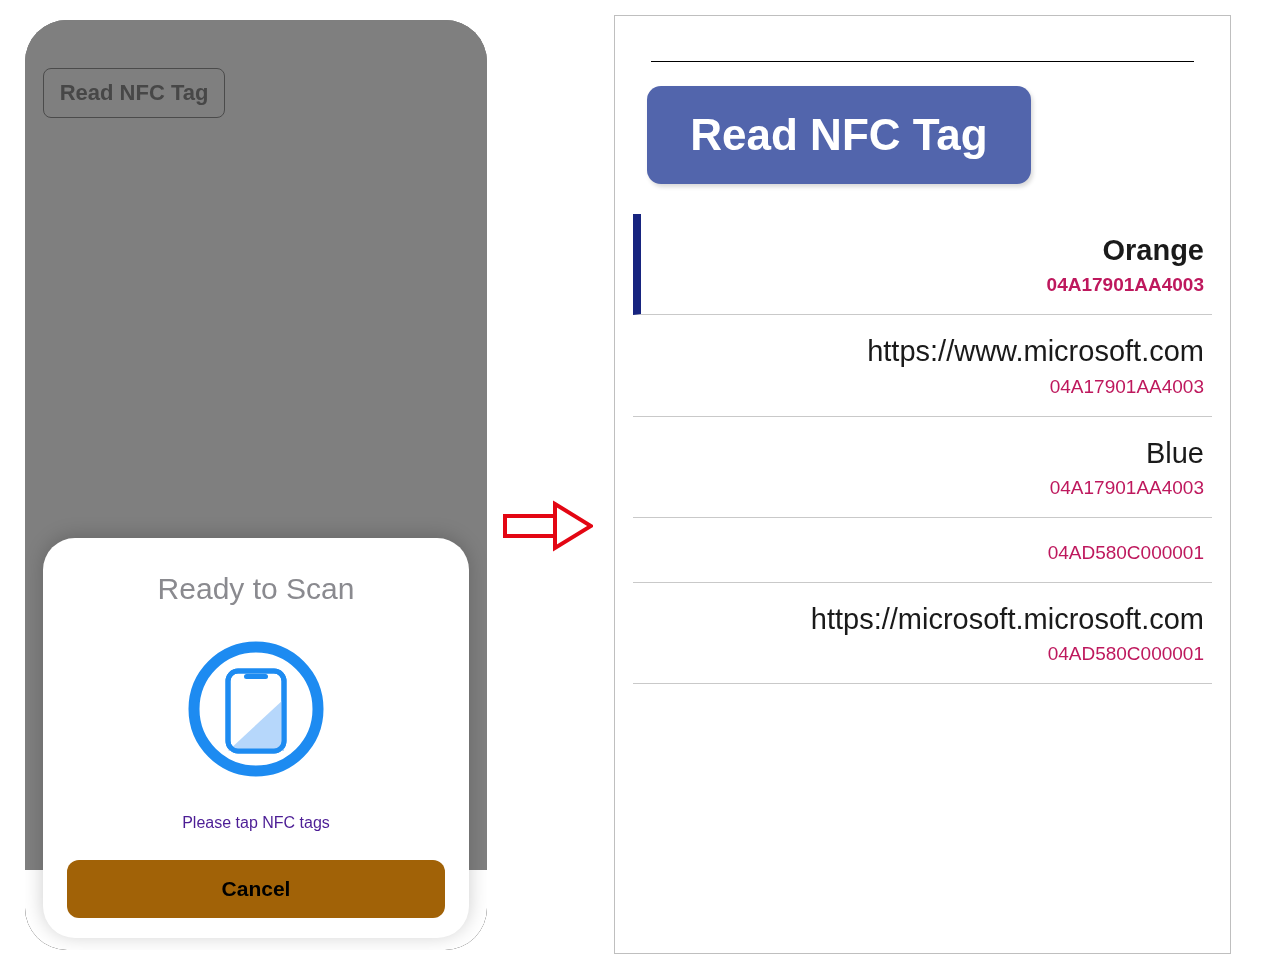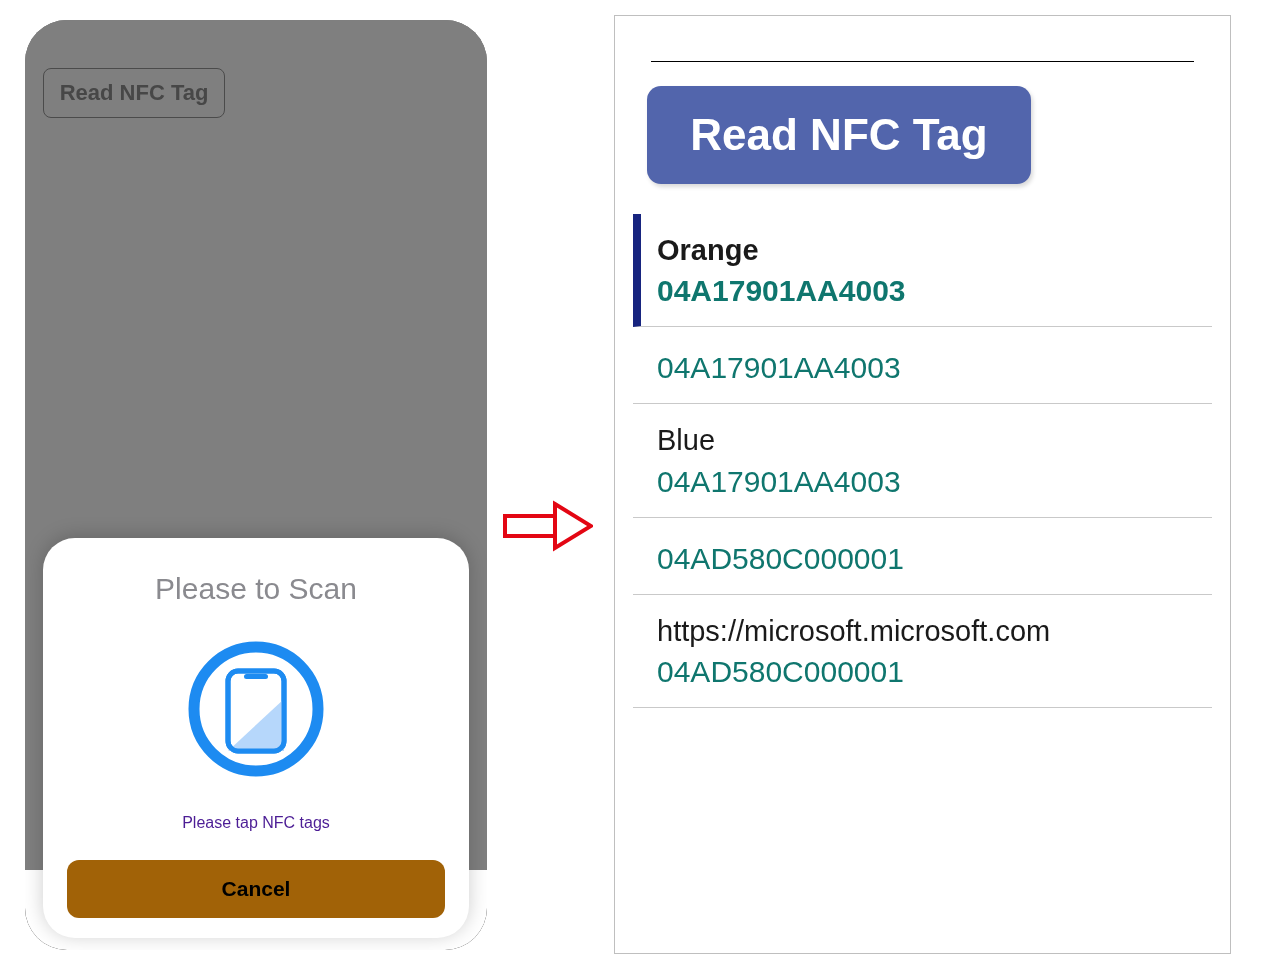--- a/index.html
+++ b/index.html
@@ -144,52 +144,53 @@
     justify-content: center;
     box-shadow: 2px 3px 4px rgba(0,0,0,0.15);
   }
 
   .list {
     margin-top: 30px;
   }
   .row {
     border-bottom: 1px solid #c9c9c9;
     padding: 18px 8px 18px 24px;
+    text-align: right;
   }
   .row.selected {
     border-left: 8px solid #17247f;
     padding-left: 16px;
   }
   .row-title {
     font-size: 29px;
     color: #1a1a1a;
     line-height: 1.25;
   }
   .row.selected .row-title { font-weight: 700; }
   .row-sub {
-    font-size: 30px;
-    color: #0f766e;
+    font-size: 19px;
+    color: #be185d;
     margin-top: 6px;
   }
   .row.selected .row-sub { font-weight: 700; }
 
 </style>
 </head>
 <body>
 
 <div class="stage">
 
   <div class="phone">
     <div class="phone-bg"></div>
     <div class="phone-dim"></div>
 
     <div class="read-btn-ghost">Read NFC Tag</div>
 
     <div class="sheet">
-      <div class="sheet-title">Please to Scan</div>
+      <div class="sheet-title">Ready to Scan</div>
 
       <div class="scan-icon-wrap">
         <svg width="150" height="150" viewBox="0 0 150 150">
           <circle cx="75" cy="75" r="62" fill="none" stroke="#1d8bf1" stroke-width="11"></circle>
           <g transform="translate(47,37)">
             <rect x="0" y="0" width="56" height="80" rx="10" ry="10" fill="none" stroke="#1d8bf1" stroke-width="5"></rect>
             <rect x="16" y="3" width="24" height="5" rx="2.5" fill="#1d8bf1"></rect>
             <path d="M0,80 L56,28 L56,80 Z" fill="#b6d7fb"></path>
             <rect x="0" y="0" width="56" height="80" rx="10" ry="10" fill="none" stroke="#1d8bf1" stroke-width="5"></rect>
           </g>
@@ -217,20 +218,21 @@
     <button class="read-btn">Read NFC Tag</button>
 
     <div class="list">
 
       <div class="row selected">
         <div class="row-title">Orange</div>
         <div class="row-sub">04A17901AA4003</div>
       </div>
 
       <div class="row">
+        <div class="row-title">https://www.microsoft.com</div>
         <div class="row-sub">04A17901AA4003</div>
       </div>
 
       <div class="row">
         <div class="row-title">Blue</div>
         <div class="row-sub">04A17901AA4003</div>
       </div>
 
       <div class="row">
         <div class="row-sub">04AD580C000001</div>

